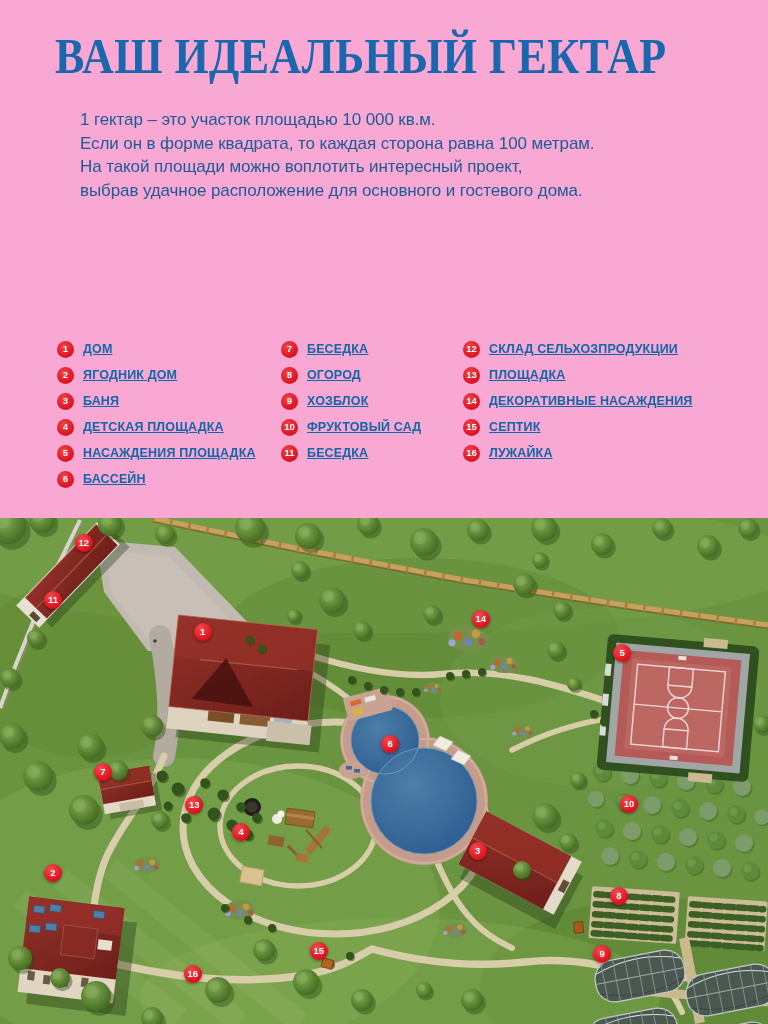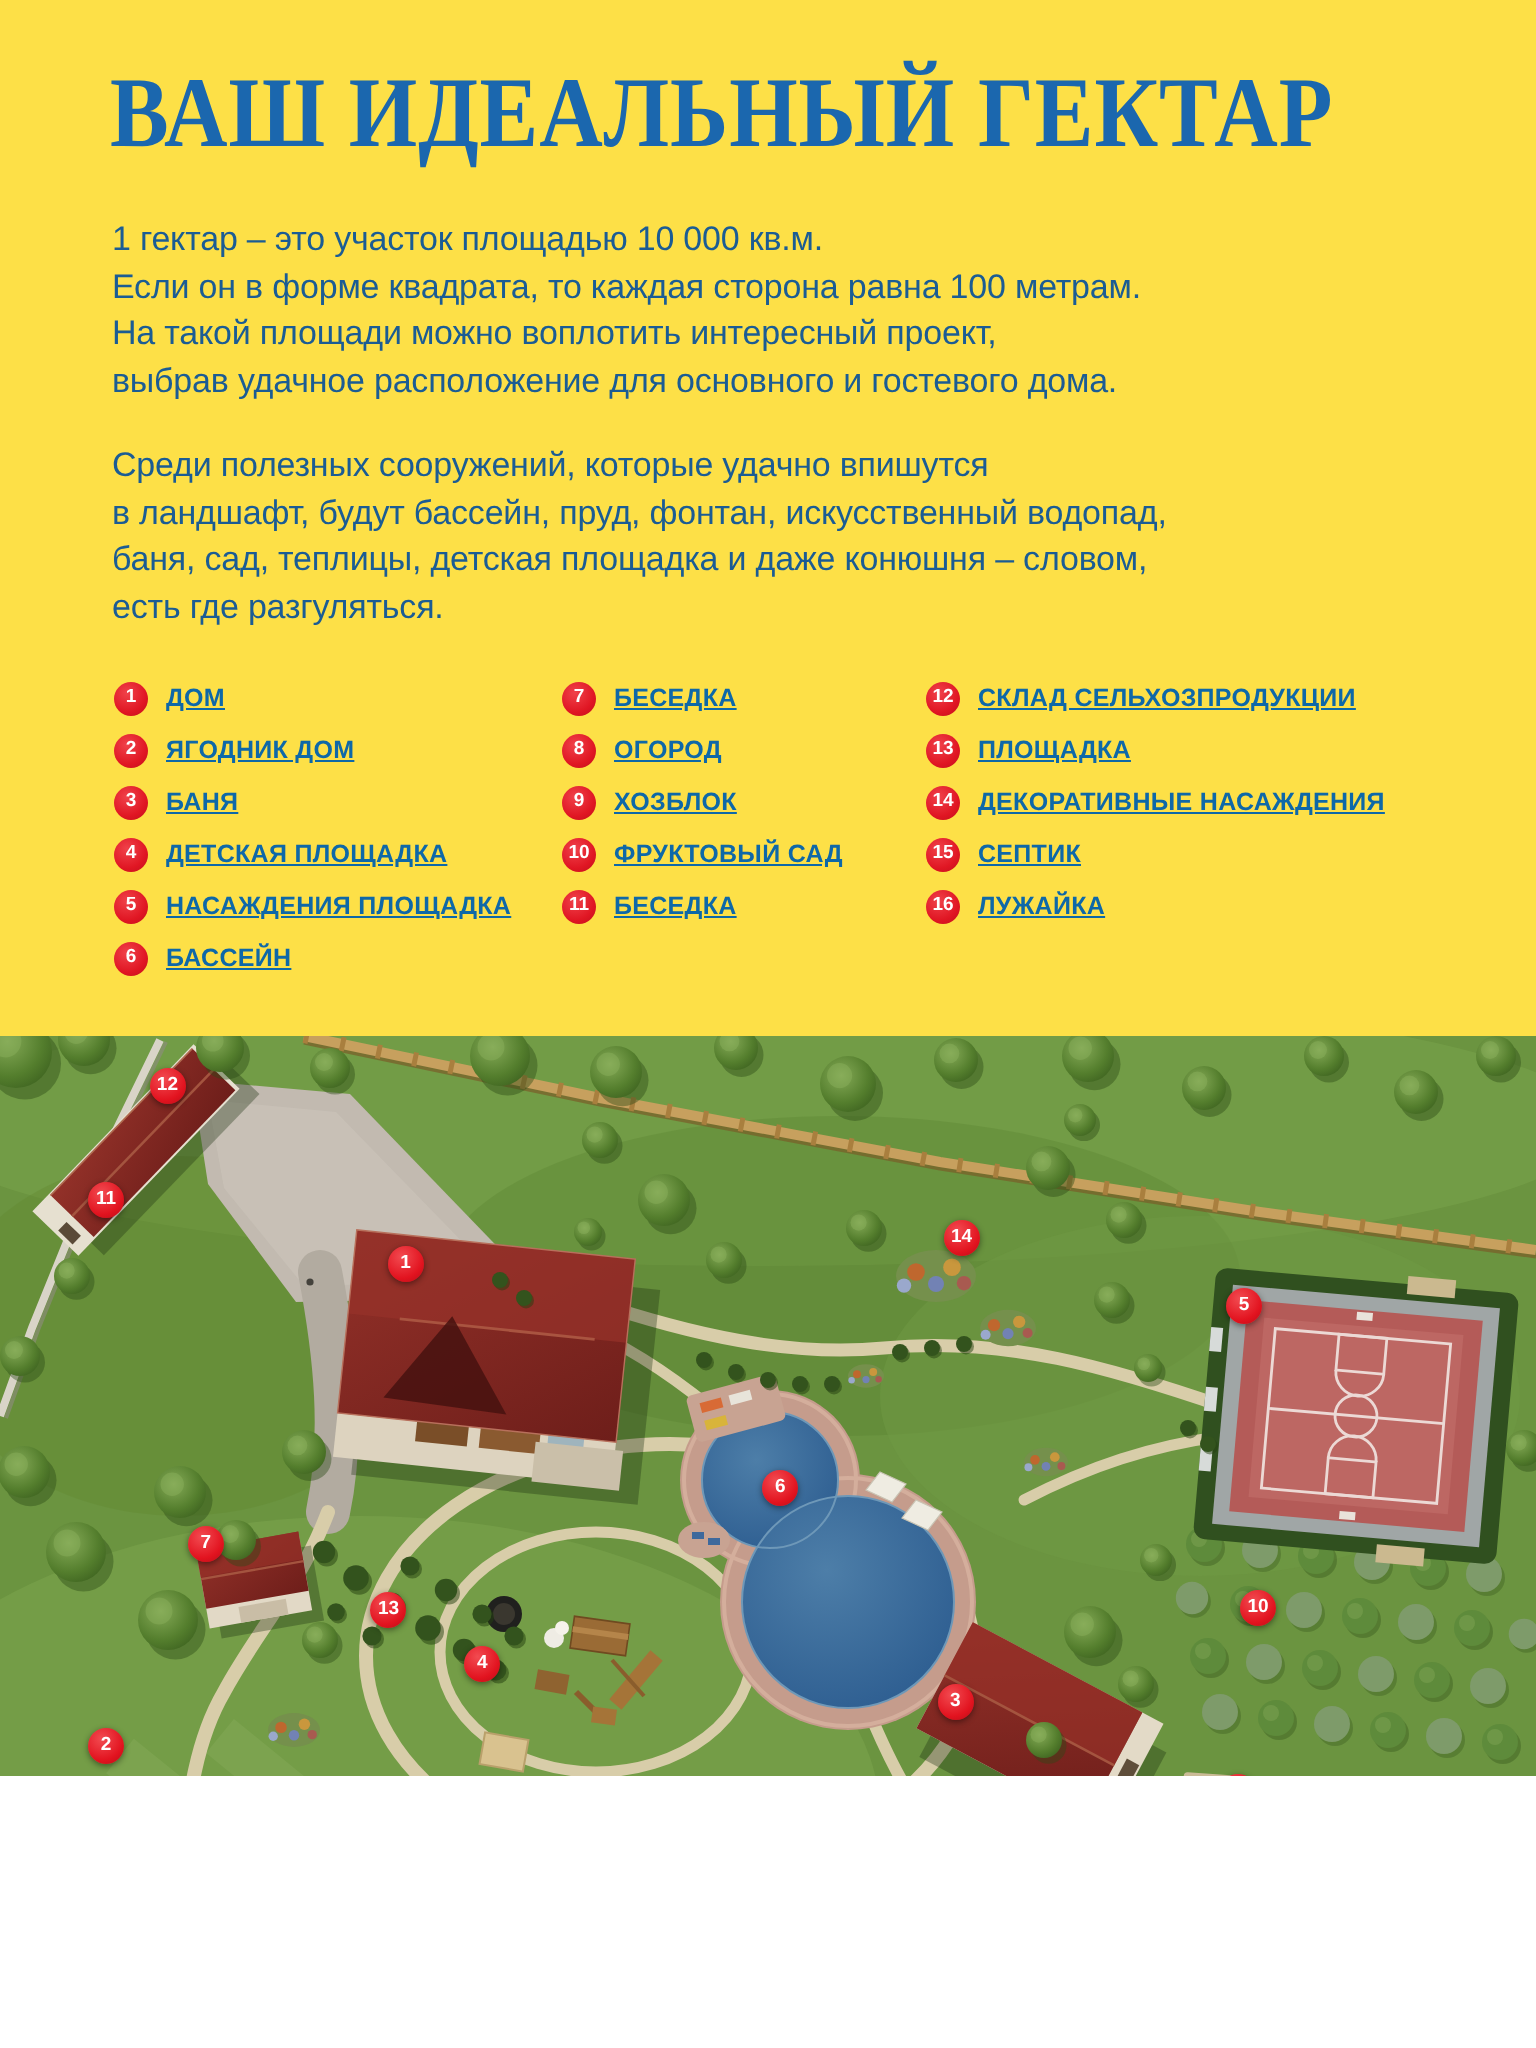--- a/index.html
+++ b/index.html
@@ -1,23 +1,23 @@
 <!DOCTYPE html>
 <html><head>
 <meta charset="utf-8">
 <style>
   html,body{margin:0;padding:0;background:#fff;}
-  .page{position:relative;width:768px;height:888px;background:#fde047;overflow:hidden;
+  .page{position:relative;width:768px;height:1024px;background:#f9a8d4;overflow:hidden;
         font-family:"Liberation Sans",sans-serif;}
   .title{position:absolute;left:55px;top:27px;font-family:"Liberation Serif",serif;
          font-weight:700;font-size:50px;color:#1b67ae;letter-spacing:0.5px;
          transform:scaleX(.88);transform-origin:left top;white-space:nowrap;}
   .para{position:absolute;left:56px;color:#1b5c94;font-size:17px;line-height:23.5px;
         white-space:pre-line;letter-spacing:-0.1px;}
-  #p1{top:108px;} #p2{top:221px;}
+  #p1{top:108px;margin-left:24px;} #p2{top:221px;}
   .legend{position:absolute;top:336px;left:0;width:768px;height:170px;}
   .col{position:absolute;top:0;}
   .c1{left:57px;} .c2{left:281px;} .c3{left:463px;}
   .li{display:flex;align-items:center;height:26px;}
   .badge{width:17px;height:17px;border-radius:50%;flex:0 0 17px;
          background:radial-gradient(circle at 38% 32%,#f0424a,#e01623 62%,#c00f1c);
          color:#fff;font-size:9.5px;font-weight:700;display:flex;align-items:center;
          justify-content:center;line-height:1;}
   .lbl{margin-left:9px;color:#0e68a8;font-size:12.5px;font-weight:700;
        letter-spacing:0.15px;white-space:nowrap;text-decoration:underline;}
@@ -32,24 +32,20 @@
 </head>
 <body>
 
 <div class="page">
 
   <div class="title">ВАШ ИДЕАЛЬНЫЙ ГЕКТАР</div>
   <div class="para" id="p1">1 гектар – это участок площадью 10 000 кв.м.
 Если он в форме квадрата, то каждая сторона равна 100 метрам.
 На такой площади можно воплотить интересный проект,
 выбрав удачное расположение для основного и гостевого дома.</div>
-  <div class="para" id="p2">Среди полезных сооружений, которые удачно впишутся
-в ландшафт, будут бассейн, пруд, фонтан, искусственный водопад,
-баня, сад, теплицы, детская площадка и даже конюшня  – словом,
-есть где разгуляться.</div>
 
   <div class="legend">
     <div class="col c1">
       <div class="li">
           <span class="badge">1</span>
           <span class="lbl">ДОМ</span>
         </div>
       <div class="li">
           <span class="badge">2</span>
           <span class="lbl">ЯГОДНИК ДОМ</span>

